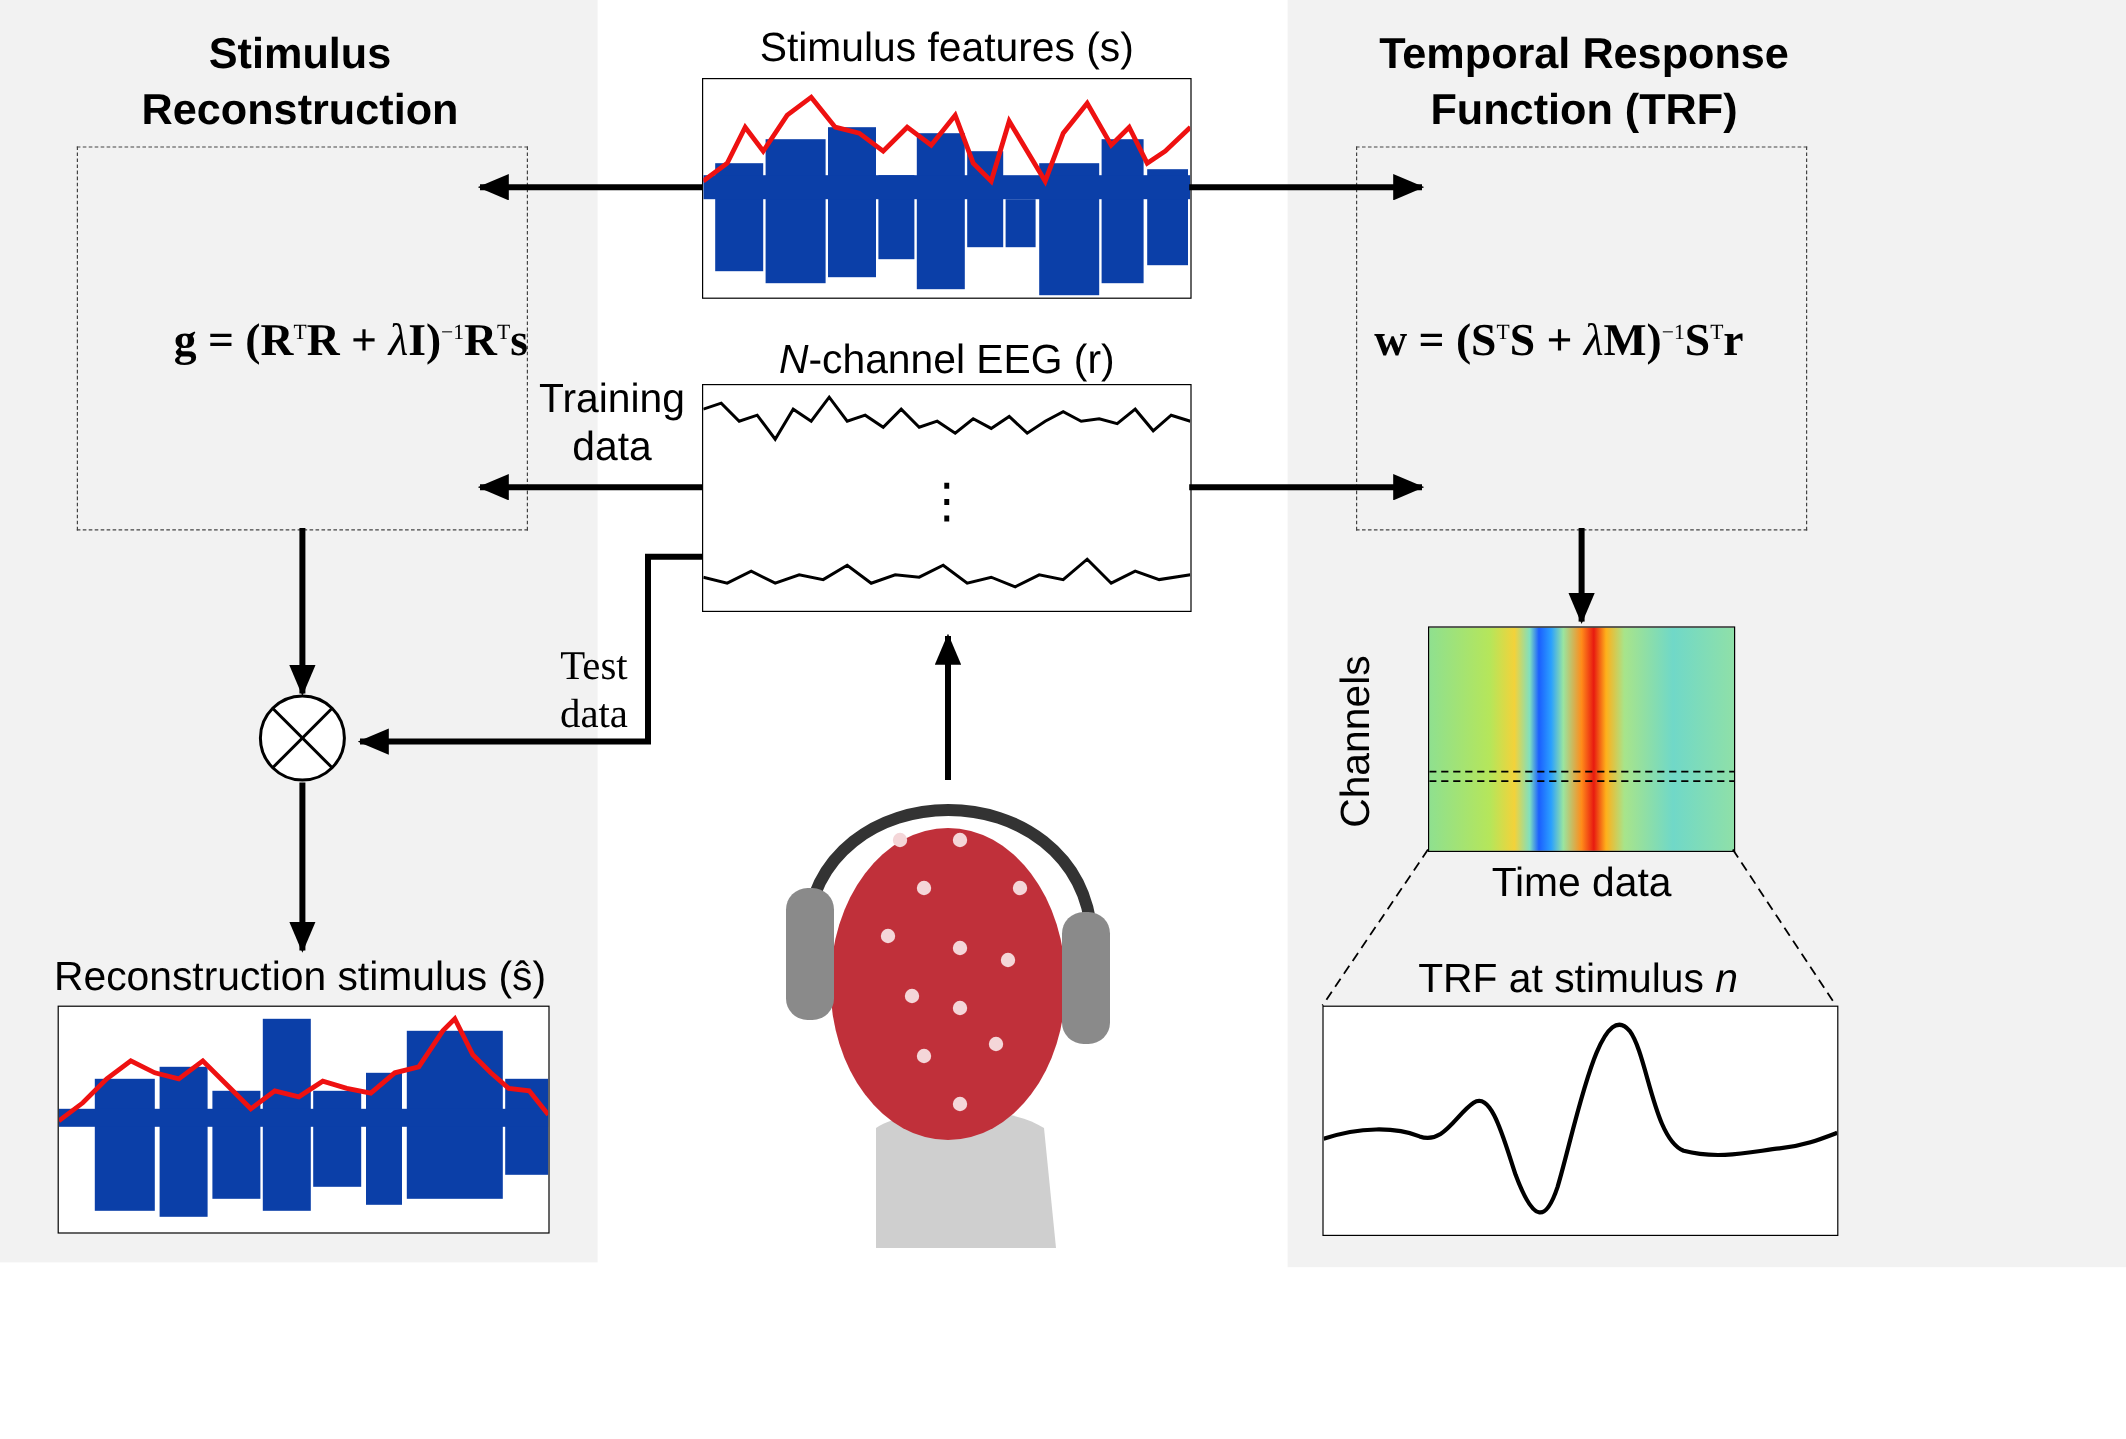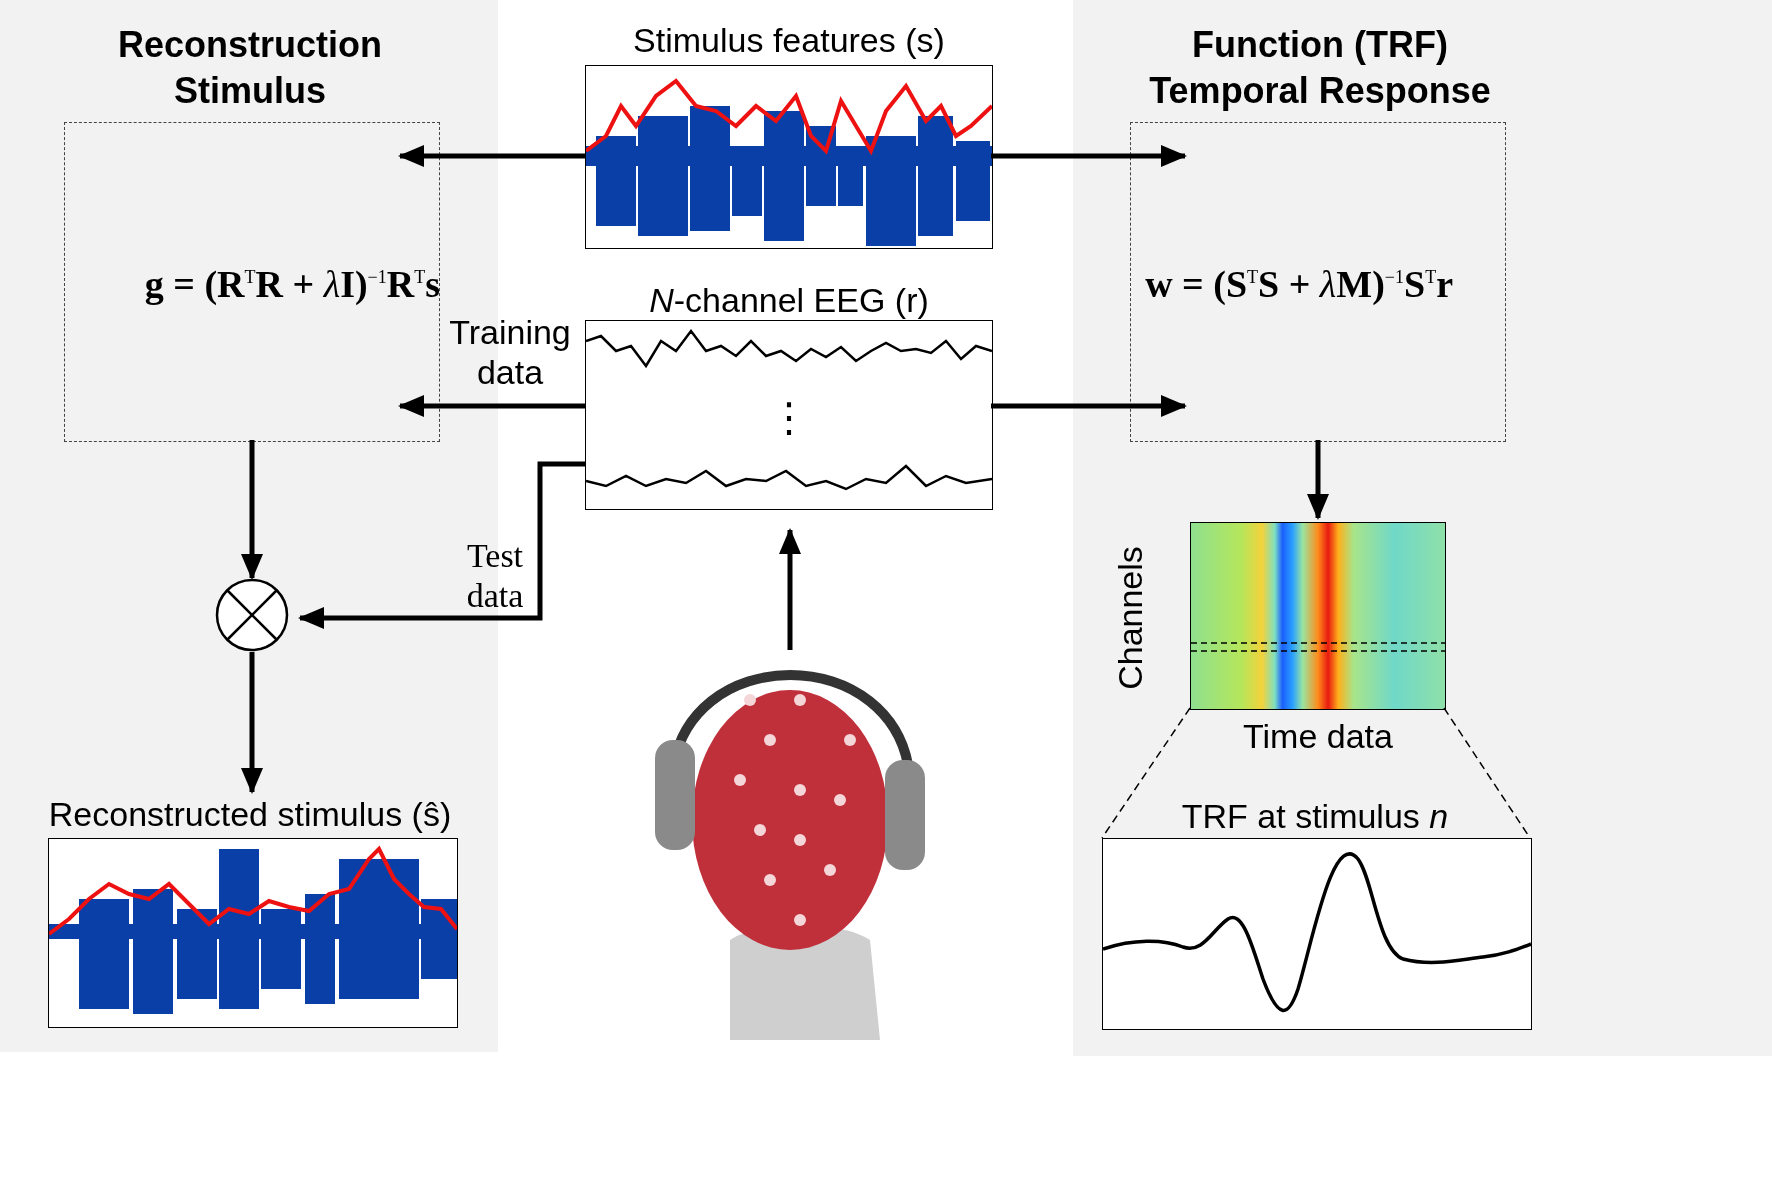--- a/index.html
+++ b/index.html
@@ -15,26 +15,26 @@
   .plot { position: absolute; border: 1.5px solid #000; background: #fff; overflow: hidden; }
   svg.overlay { position: absolute; left: 0; top: 0; }
 </style>
 </head>
 <body>
 
 <div class="panel" style="left:0;top:0;width:498px;height:1052px;"></div>
 <div class="panel" style="left:1073px;top:0;width:699px;height:1056px;"></div>
 
 <div class="title" style="left:60px;top:22px;width:380px;">
-  <div>Reconstruction</div>
-    <div>Stimulus</div>
+  <div>Stimulus</div>
+    <div>Reconstruction</div>
 </div>
 <div class="title" style="left:1120px;top:22px;width:400px;">
-  <div>Function (TRF)</div>
-    <div>Temporal Response</div>
+  <div>Temporal Response</div>
+    <div>Function (TRF)</div>
 </div>
 
 <div class="dashbox" style="left:64px;top:122px;width:374px;height:318px;"></div>
 <div class="formula" style="left:64px;top:262px;width:376px;">
   <span>g</span> = (<span>R</span><sup>T</sup><span>R</span> + <span class="it">λ</span><span>I</span>)<sup>−1</sup><span>R</span><sup>T</sup><span>s</span>
 </div>
 
 <div class="dashbox" style="left:1130px;top:122px;width:374px;height:318px;"></div>
 <div class="formula" style="left:1077px;top:262px;width:376px;">
   <span>w</span> = (<span>S</span><sup>T</sup><span>S</span> + <span class="it">λ</span><span>M</span>)<sup>−1</sup><span>S</span><sup>T</sup><span>r</span>
@@ -45,21 +45,21 @@
   <i>N</i><span>-channel EEG (r)</span>
 </div>
 <div class="label" style="left:440px;top:312px;width:140px;">
   <div>Training</div>
     <div>data</div>
 </div>
 <div class="label" style="left:440px;top:536px;width:110px;font-family:Liberation Serif, serif;">
   <div>Test</div>
     <div>data</div>
 </div>
-<div class="label" style="left:30px;top:794px;width:440px;">Reconstructed stimulus (ŝ)</div>
+<div class="label" style="left:30px;top:794px;width:440px;">Reconstruction stimulus (ŝ)</div>
 <div class="label" style="left:1100px;top:796px;width:430px;">
   <span>TRF at stimulus </span><i>n</i>
 </div>
 <div class="label" style="left:1190px;top:716px;width:256px;">Time data</div>
 <div class="label" style="left:1030px;top:598px;width:200px;transform:rotate(-90deg);">Channels</div>
 
 <div class="plot" style="left:585px;top:65px;width:406px;height:182px;">
   <svg width="406" height="182">
     <g fill="#0b3fa8">
       <rect x="10" y="70" width="40" height="90"></rect>

